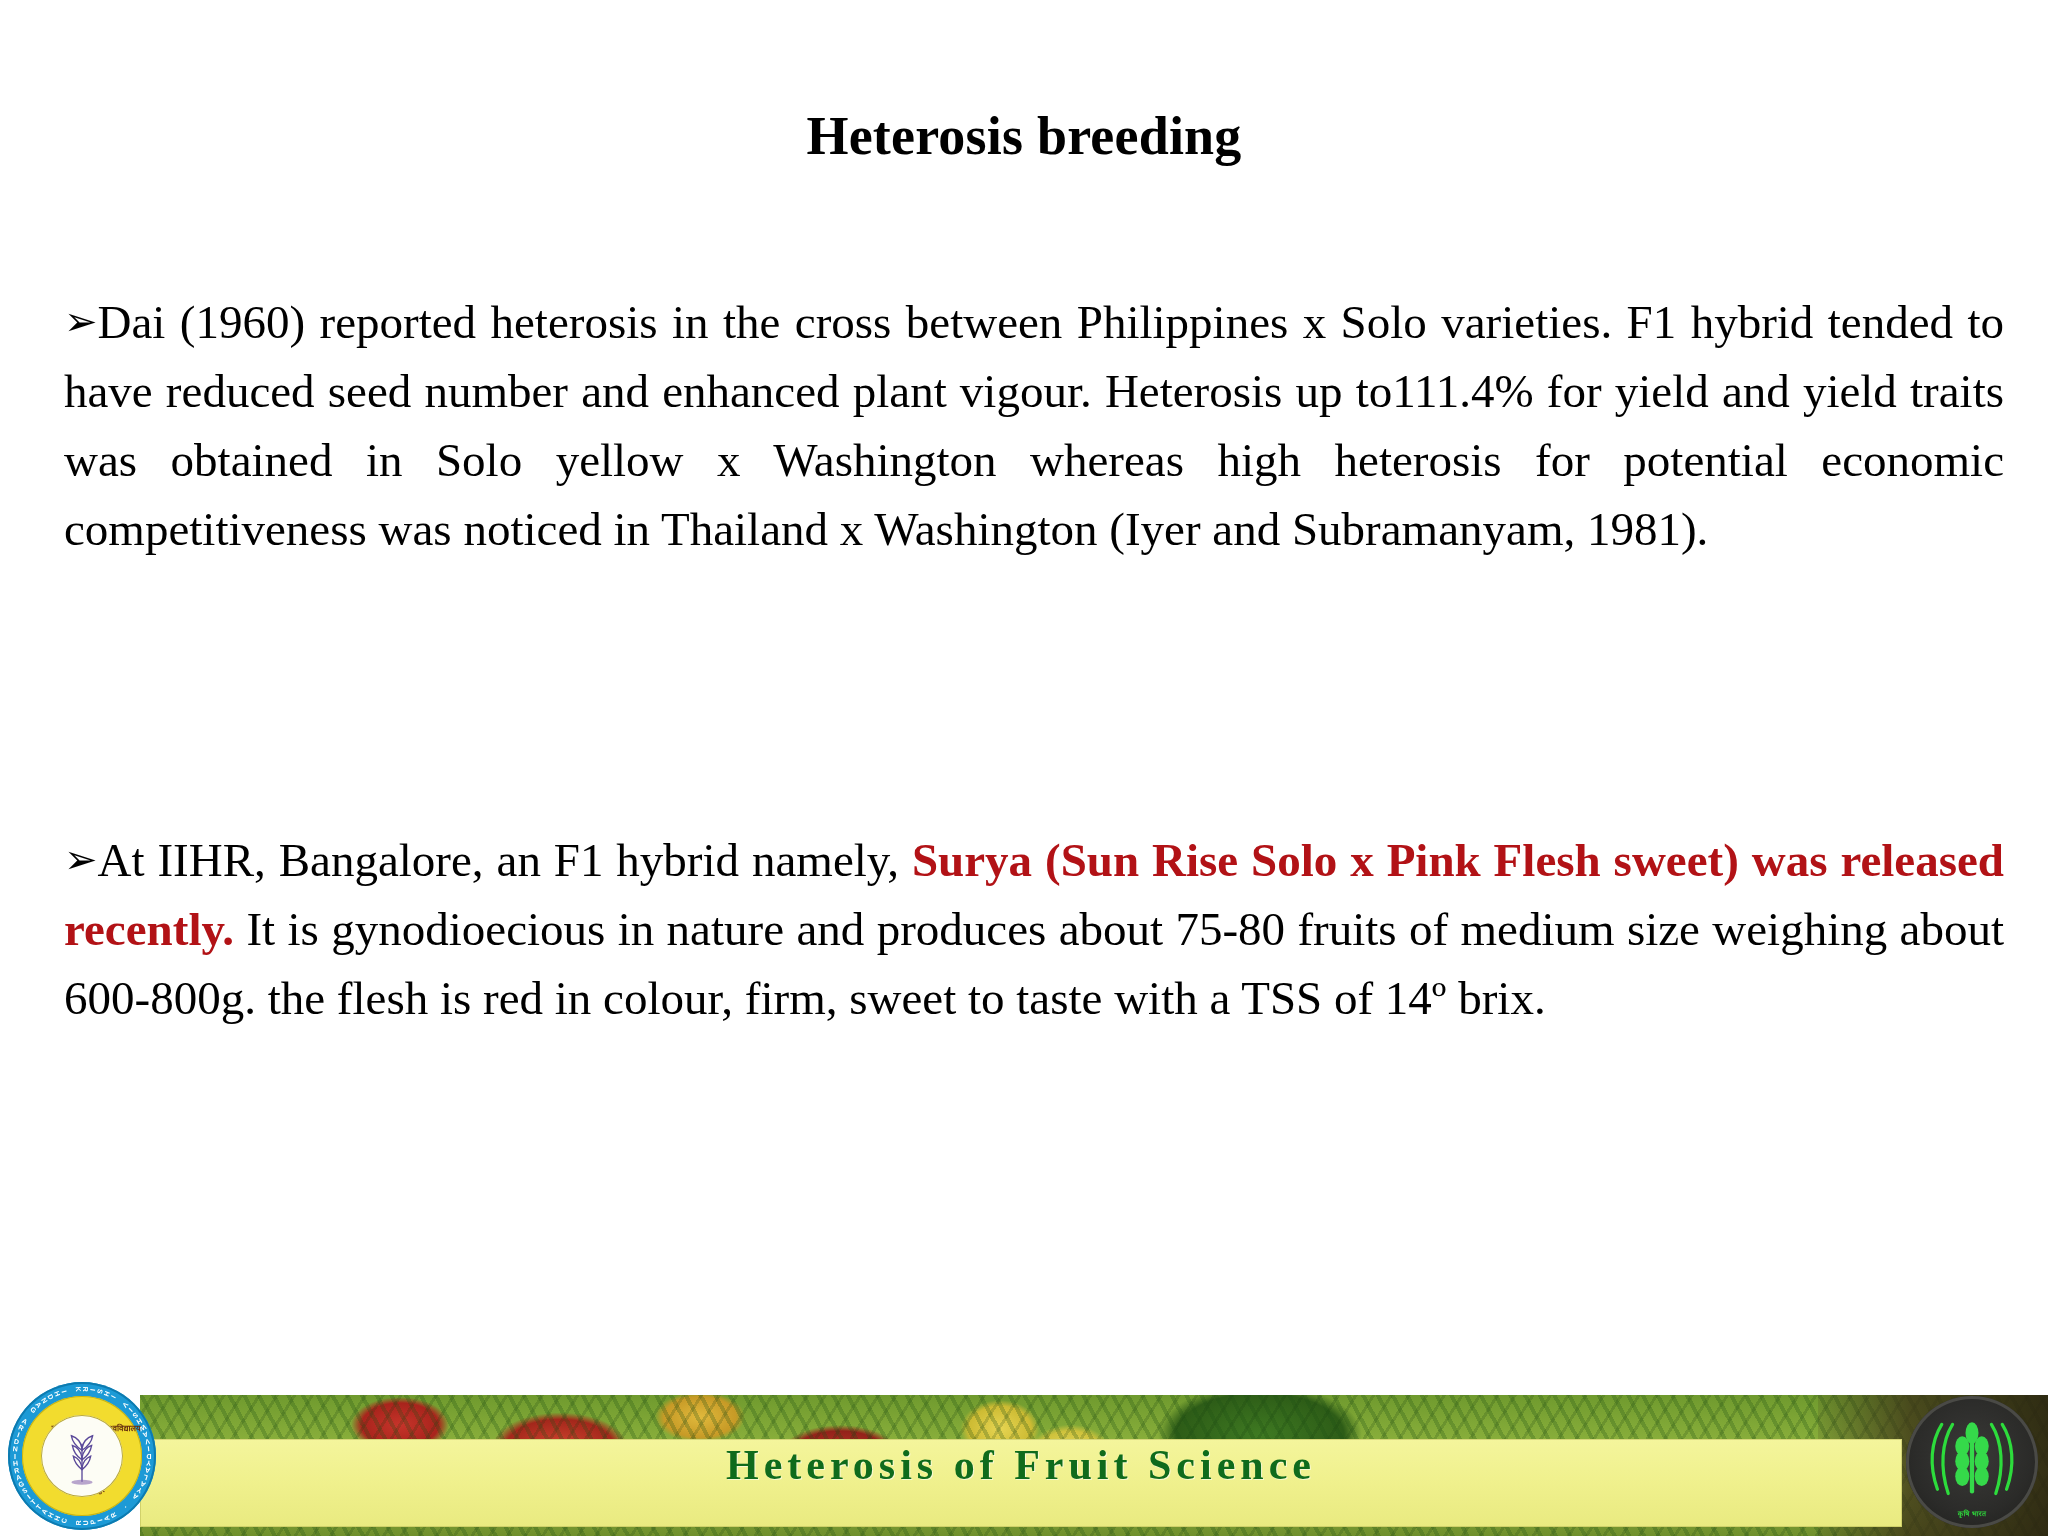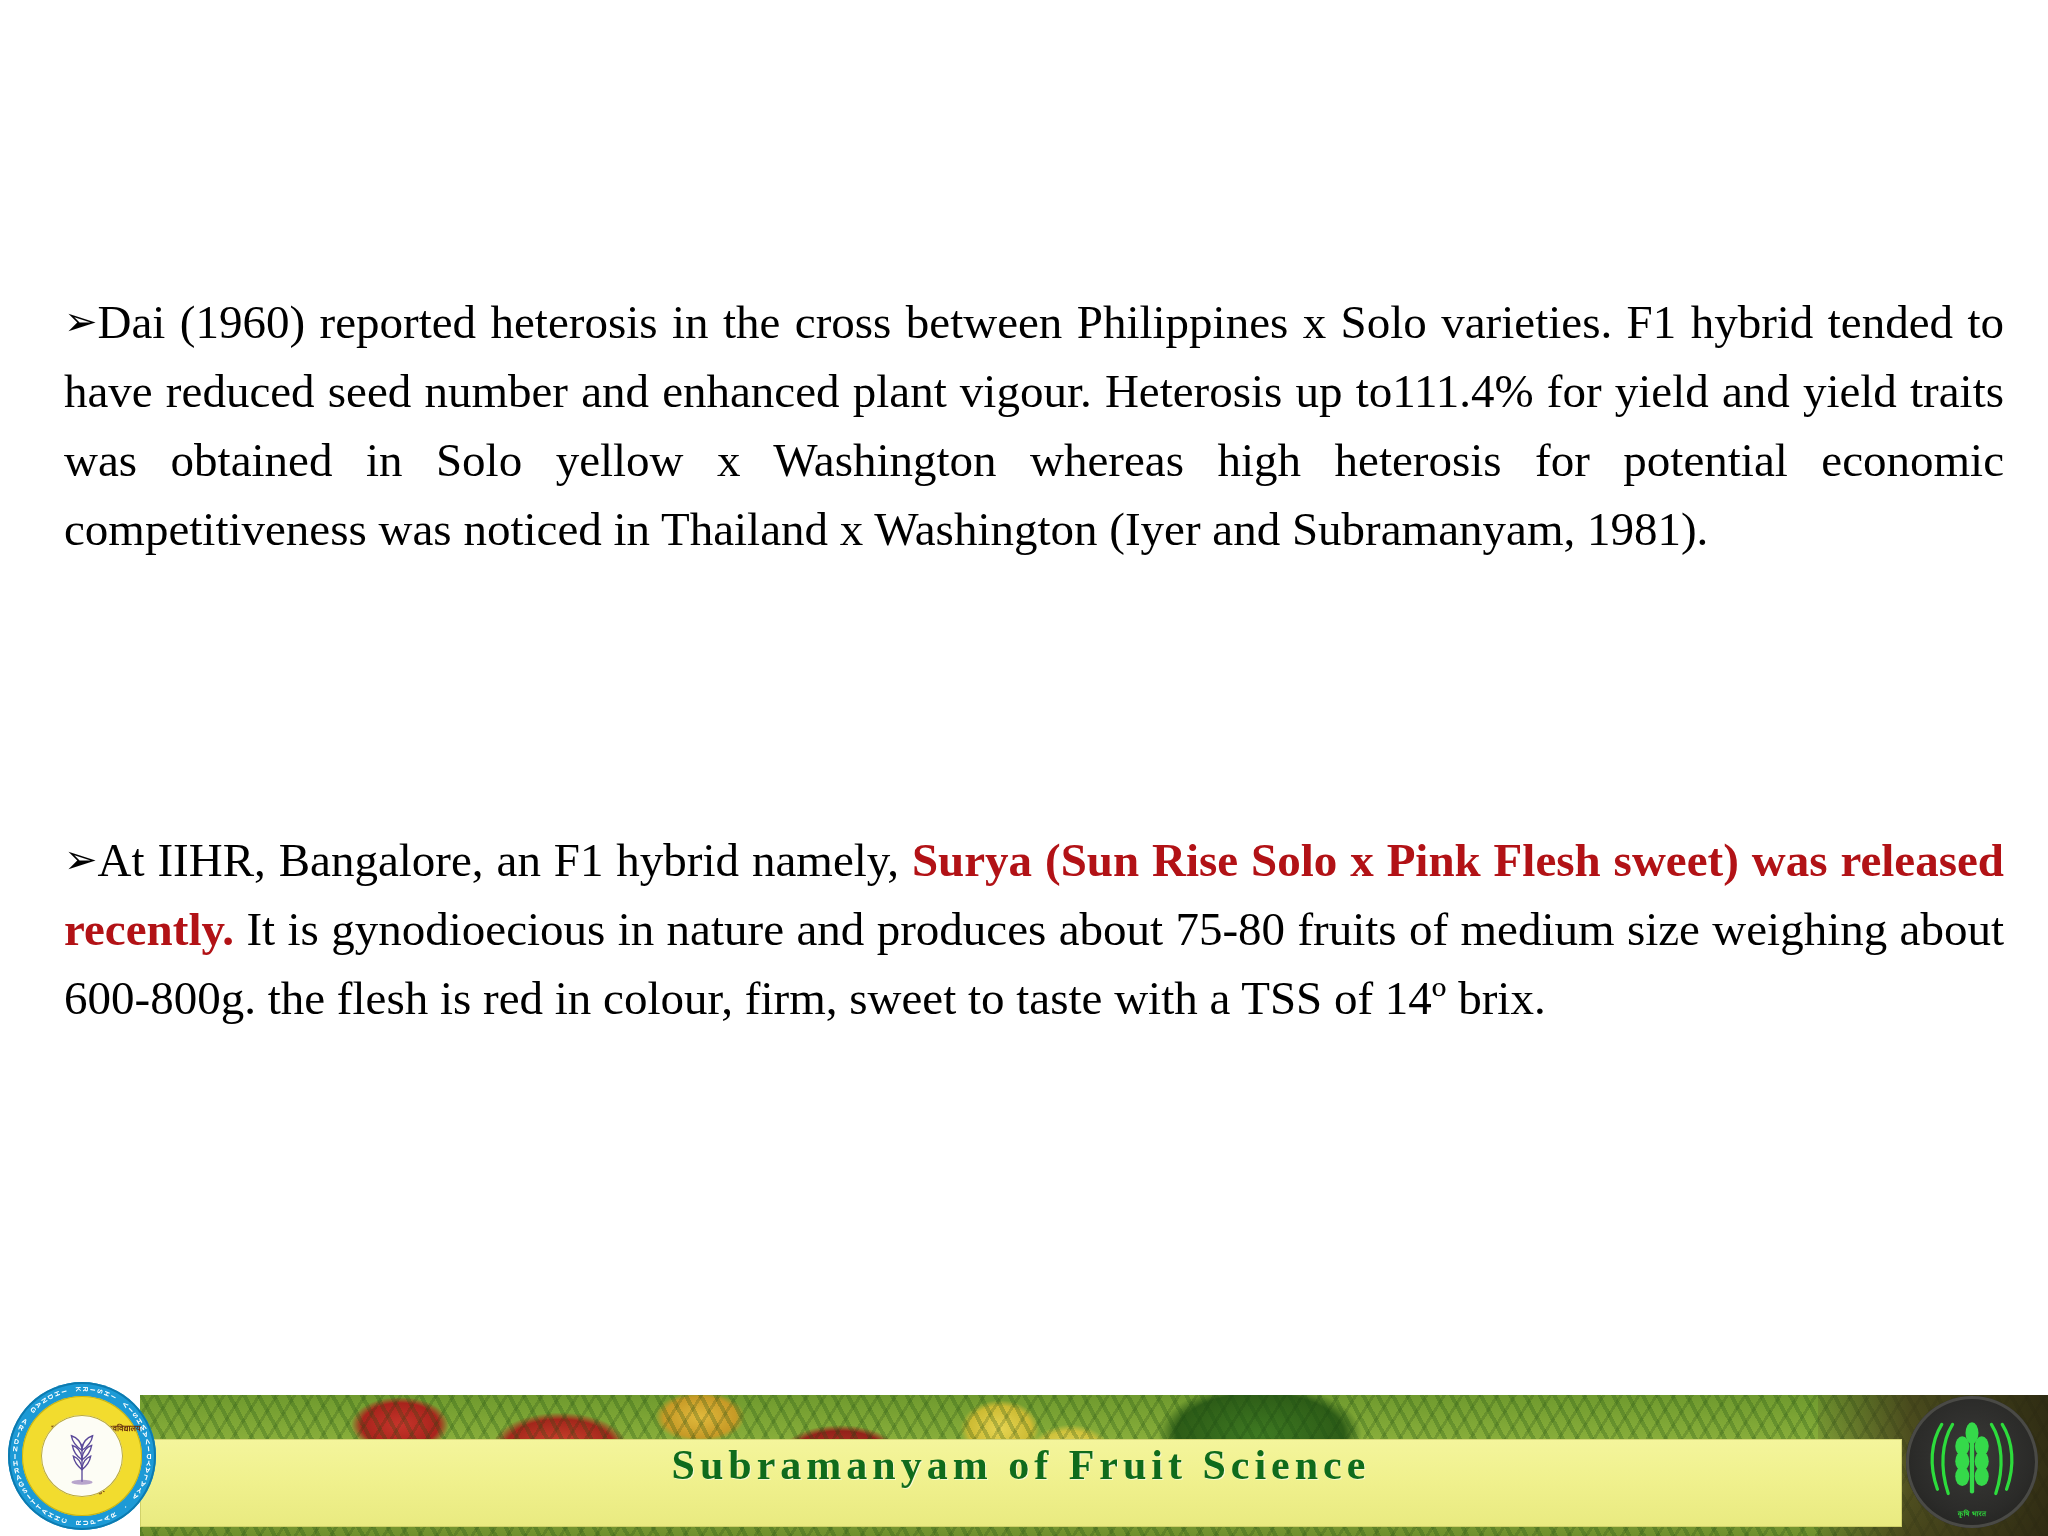--- a/index.html
+++ b/index.html
@@ -259,38 +259,39 @@
     color: #2ecf3a;
     letter-spacing: 0.3px;
     white-space: nowrap;
   }
 </style>
 </head>
 <body>
 
 <div class="slide">
 
+  <div class="slide-title">Heterosis breeding</div>
 
   <div class="body-area">
 
     <p class="para"><span class="bullet-arrow">➢</span><span>Dai (1960) reported heterosis in the cross between Philippines x Solo varieties. F1 hybrid tended to have reduced seed number and enhanced plant vigour. Heterosis up to111.4% for yield and yield traits was obtained in Solo yellow x Washington whereas high heterosis for potential economic competitiveness was noticed in Thailand x Washington (Iyer and Subramanyam, 1981).</span></p>
 
     <p class="para para-2"><span class="bullet-arrow">➢</span><span>At IIHR, Bangalore, an F1 hybrid namely, </span><span class="red-bold">Surya (Sun Rise Solo x Pink Flesh sweet) was released recently.</span><span> It is gynodioecious in nature and produces about 75-80 fruits of medium size weighing about 600-800g. the flesh is red in colour, firm, sweet to taste with a TSS of 14º brix.</span></p>
 
   </div>
 
   <div class="footer">
 
     <div class="footer-photo">
       <div class="leafy"></div>
       <div class="dark-strip"></div>
     </div>
 
     <div class="yellow-band">
-      <div class="dept-line">Subramanyam of Fruit Science</div>
+      <div class="dept-line">Heterosis of Fruit Science</div>
     </div>
 
     <div class="seal">
       <div class="ring-text" id="sealRing">
           <span style="transform: rotate(-90deg) translate(0px, -67px) rotate(90deg) translate(-50%, -50%);">I</span>
           <span style="transform: rotate(-83.7931deg) translate(0px, -67px) rotate(90deg) translate(-50%, -50%);">N</span>
           <span style="transform: rotate(-77.5862deg) translate(0px, -67px) rotate(90deg) translate(-50%, -50%);">D</span>
           <span style="transform: rotate(-71.3793deg) translate(0px, -67px) rotate(90deg) translate(-50%, -50%);">I</span>
           <span style="transform: rotate(-65.1724deg) translate(0px, -67px) rotate(90deg) translate(-50%, -50%);">R</span>
           <span style="transform: rotate(-58.9655deg) translate(0px, -67px) rotate(90deg) translate(-50%, -50%);">A</span>

